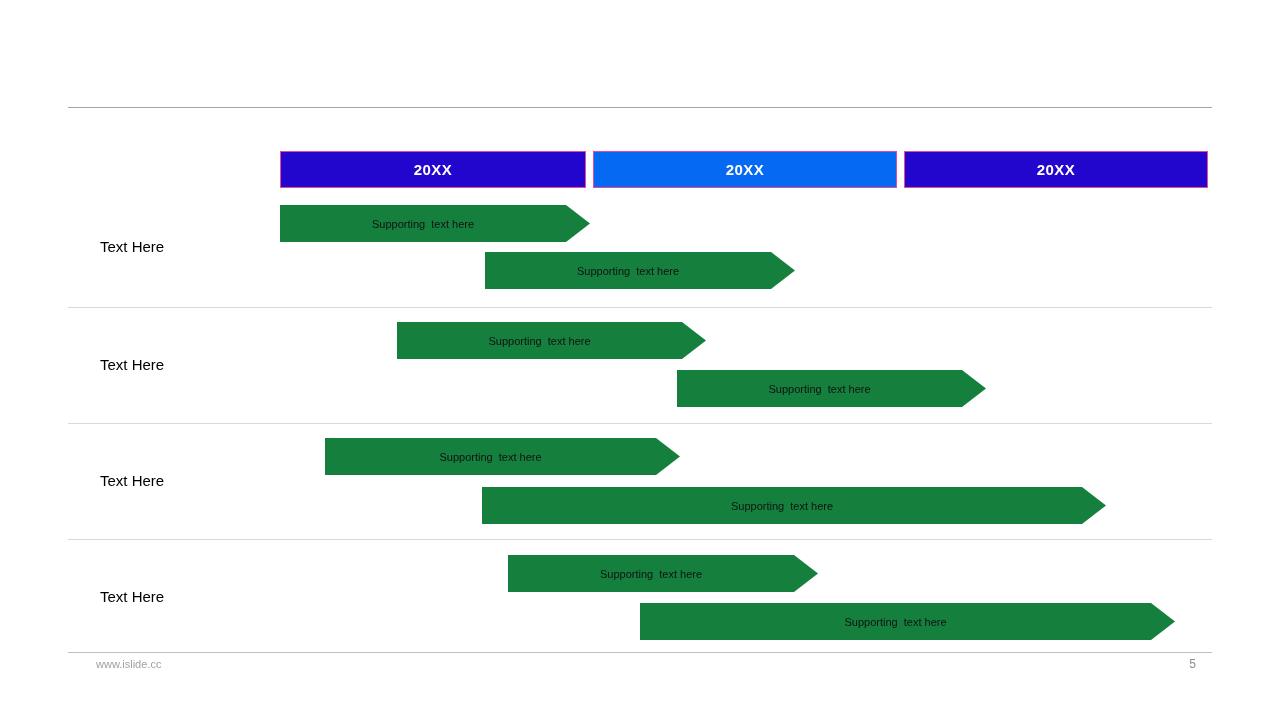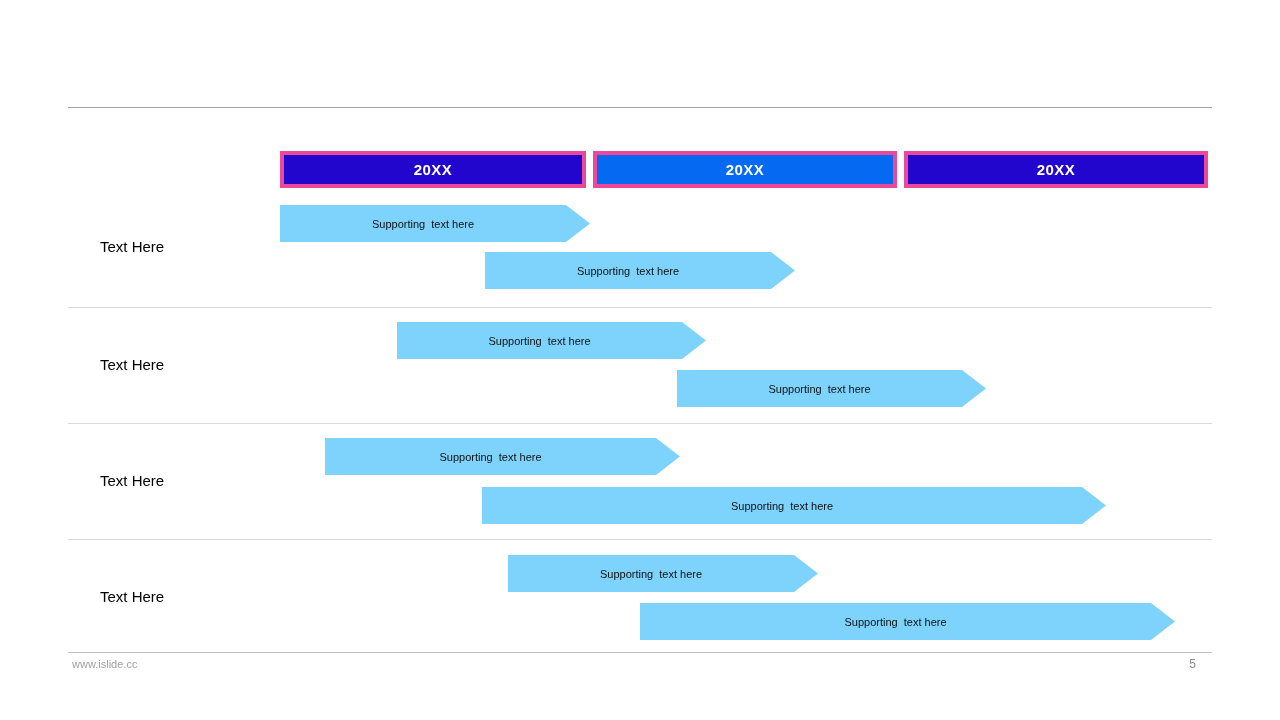--- a/index.html
+++ b/index.html
@@ -25,51 +25,51 @@
 
   .year-bar {
     position: absolute;
     top: 151px;
     height: 37px;
     display: flex; align-items: center; justify-content: center;
     color: #ffffff;
     font-weight: bold;
     font-size: 15px;
     letter-spacing: 0.5px;
-    border: 4px solid #ec4899;
+    border: 1px solid #ec4899;
   }
 
   .row-label {
     position: absolute;
     left: 100px;
     width: 160px;
     height: 20px;
     line-height: 20px;
     font-weight: normal;
     font-size: 15px;
     color: #000000;
   }
 
   .arrow-bar {
     position: absolute;
     height: 37px;
-    background: #7dd3fc;
+    background: #15803d;
     clip-path: polygon(0 0, calc(100% - 24px) 0, 100% 50%, calc(100% - 24px) 100%, 0 100%);
     display: flex; align-items: center; justify-content: center;
     padding-right: 24px;
   }
   .arrow-bar .arrow-label {
     font-size: 11px;
     color: #111111;
     white-space: pre;
   }
 
   .footer-url {
     position: absolute;
-    left: 72px; top: 658px;
+    left: 96px; top: 658px;
     font-size: 11px;
     color: #a0a0a0;
     text-align: center;
   }
   .page-number {
     position: absolute;
     right: 84px; top: 657px;
     font-size: 12px;
     color: #8c8c8c;
   }

